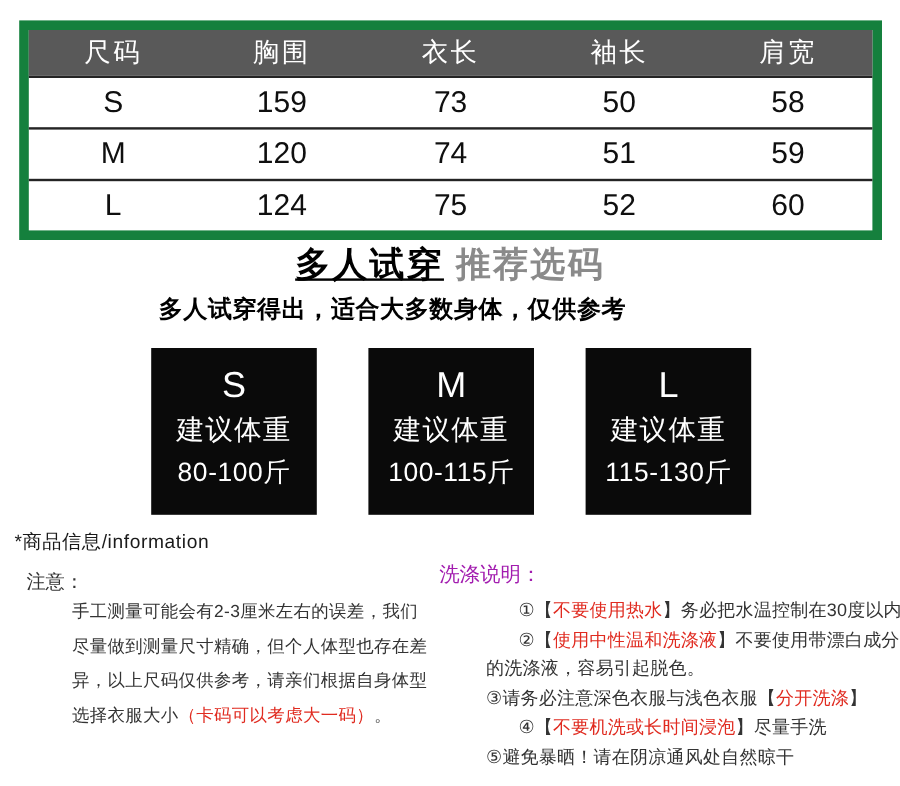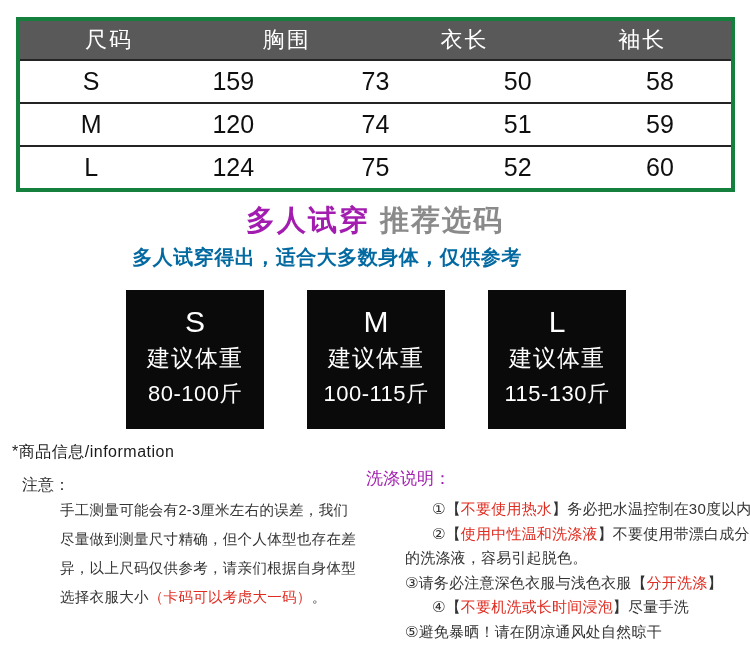--- a/index.html
+++ b/index.html
@@ -1,33 +1,33 @@
 <!DOCTYPE html>
 <html><head>
 <meta charset="utf-8">
 <style>
   * { margin:0; padding:0; box-sizing:border-box; }
   html,body { background:#ffffff; }
   body { font-family:"Liberation Sans","DejaVu Sans",sans-serif; color:#1a1a1a; }
   .page { position:relative; width:750px; height:655px; background:#ffffff; overflow:hidden; }
 
   
-  .size-table { position:absolute; left:16px; top:17px; width:719px; border:4px solid #15803d; background:#fff; }
+  .size-table { position:absolute; left:16px; top:17px; width:719px; border:8px solid #15803d; background:#fff; }
   .hdr-row { display:flex; height:38px; background:#595959; align-items:center; }
   .hdr-cell { flex:1; text-align:center; color:#ffffff; font-size:22px; letter-spacing:2px; }
   .data-row { display:flex; height:43px; border-top:2px solid #242424; align-items:center; }
   .data-cell { flex:1; text-align:center; color:#0f0f0f; font-size:25px; }
 
   
   .fit-title { position:absolute; left:0; top:201px; width:750px; text-align:center;
                font-size:29px; font-weight:bold; letter-spacing:2px; }
-  .fit-title .primary { color:#a21caf; }
+  .fit-title .primary { color:#000000;text-decoration:underline; }
   .fit-title .secondary { color:#8a8a8a;margin-top:20px; }
   .fit-subtitle { position:absolute; left:0; top:244px; width:654px; text-align:center;
-                  font-size:20px; font-weight:bold; color:#0369a1; letter-spacing:0.5px; }
+                  font-size:20px; font-weight:bold; color:#000000; letter-spacing:0.5px; }
 
   
   .boxes { position:absolute; left:126px; top:290px; display:flex; gap:43px; }
   .wbox { width:138px; height:139px; background:#0a0a0a; color:#ffffff; text-align:center; padding-top:13px; }
   .wbox .size { font-size:30px; line-height:37px; }
   .wbox .label { font-size:23px; line-height:36px; letter-spacing:1px; }
   .wbox .range { font-size:22px; line-height:35px; letter-spacing:0.5px; }
 
   
   .info-title { position:absolute; left:12px; top:442px; font-size:16px; color:#1a1a1a; letter-spacing:0.5px; }
@@ -44,20 +44,21 @@
 <body>
 
 <div class="page">
 
   <div class="size-table">
     <div class="hdr-row">
       <div class="hdr-cell">尺码</div>
       <div class="hdr-cell">胸围</div>
       <div class="hdr-cell">衣长</div>
       <div class="hdr-cell">袖长</div>
+      <div class="hdr-cell">肩宽</div>
     </div>
     <div class="data-row">
       <div class="data-cell">S</div>
       <div class="data-cell">159</div>
       <div class="data-cell">73</div>
       <div class="data-cell">50</div>
       <div class="data-cell">58</div>
     </div>
     <div class="data-row">
       <div class="data-cell">M</div>

